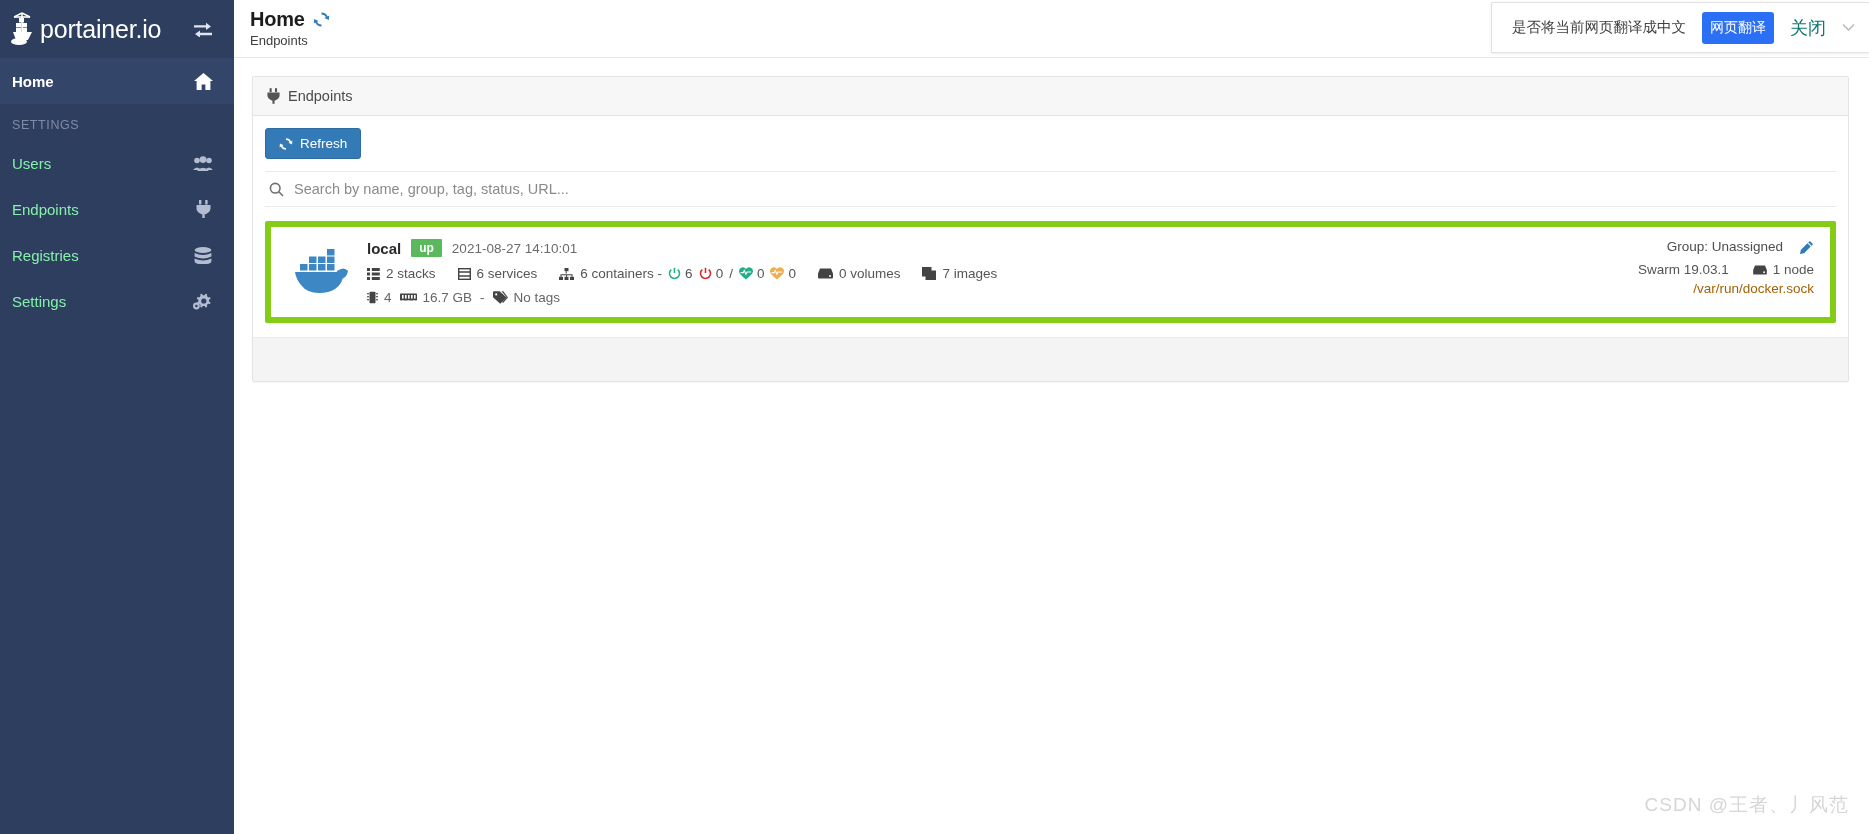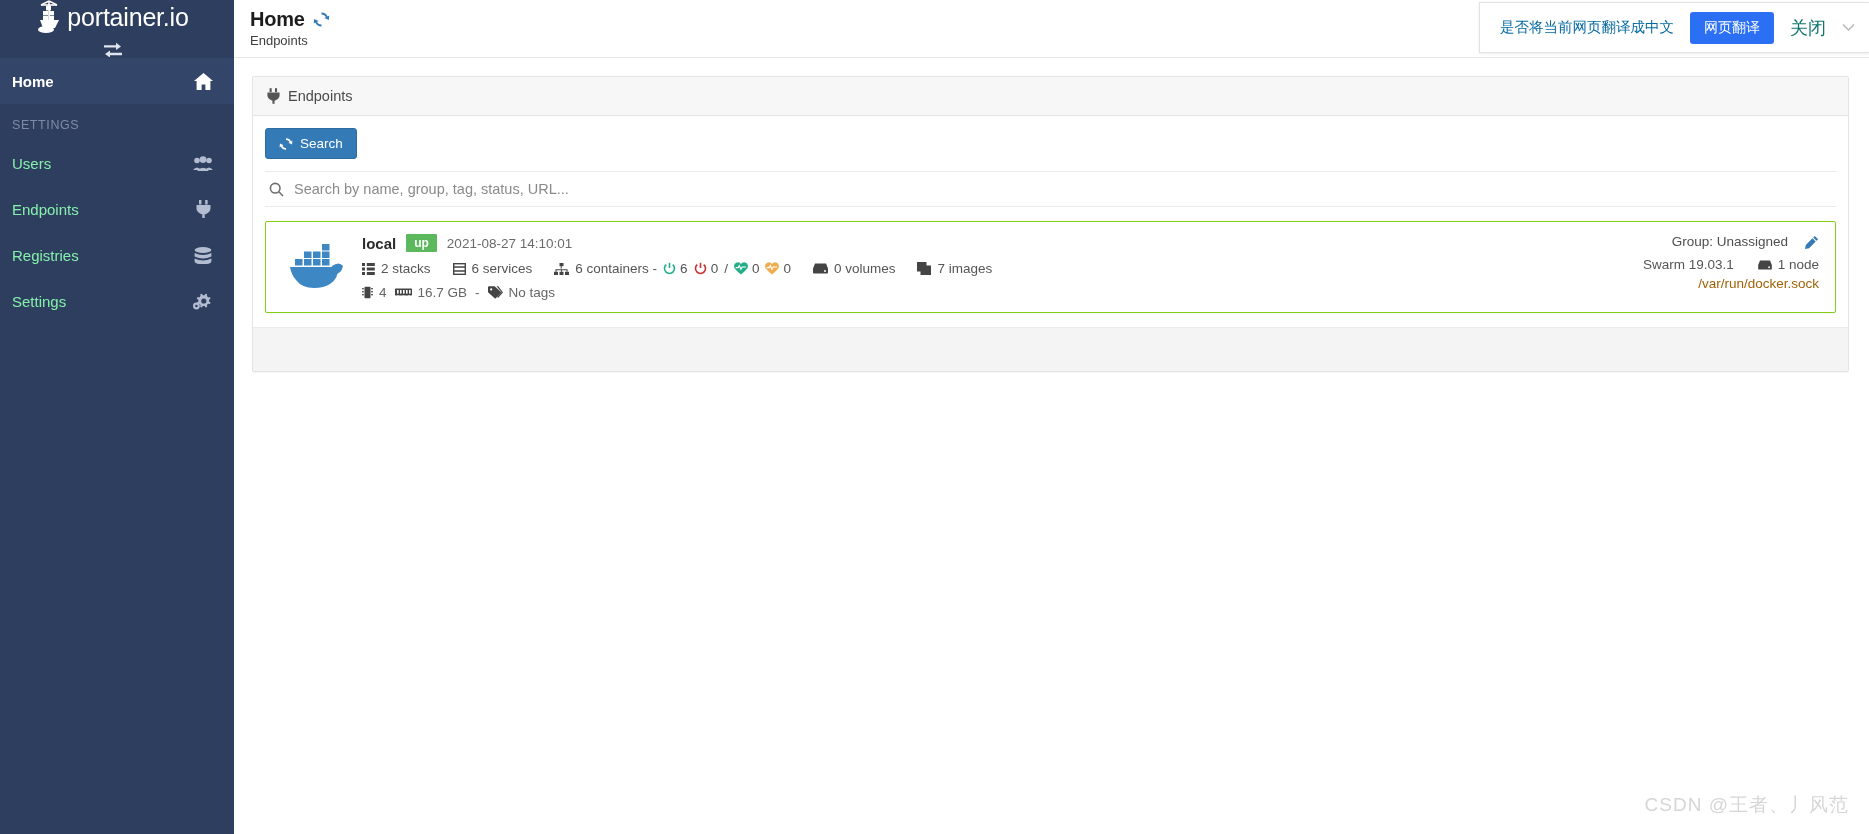--- a/index.html
+++ b/index.html
@@ -17,21 +17,20 @@
     background: #2d3e5e;
     height: 834px;
     padding-top: 0;
     position: relative;
   }
   .sidebar-logo-row {
     height: 58px;
     display: flex; align-items: center;
     padding: 0 18px 0 10px;
     gap: 6px;
-    flex-direction: column;
   }
   .logo-wrap { display: flex; align-items: center; flex: 1; }
   .logo-mark { width: 30px; height: 34px; flex: 0 0 30px; position: relative; }
   .logo-text {
     color: #ffffff; font-size: 25px; letter-spacing: -0.2px;
     font-weight: 400; line-height: 1;
   }
   .sidebar-toggle {
     width: 26px; height: 22px; display: flex; align-items: center;
     justify-content: center; cursor: pointer; color: #dfe4ee;
@@ -67,24 +66,24 @@
   .translate-bar {
     position: absolute; top: 2px; right: 0px;
     height: 51px; min-width: 310px;
     background: #ffffff; border: 1px solid #e2e2e2;
     border-right: none;
     display: flex; align-items: center; gap: 16px;
     padding: 0 14px 0 20px;
     box-shadow: 0 1px 3px rgba(0,0,0,0.07);
     z-index: 30;
   }
-  .translate-text { font-size: 14.5px; color: #0369a1; white-space: nowrap; }
+  .translate-text { font-size: 14.5px; color: #404040; white-space: nowrap; }
   .translate-btn {
     background: #2b6ff5; color: #fff; font-size: 14px;
-    border: none; border-radius: 3px; padding: 7px 14px; cursor: pointer;
+    border: none; border-radius: 3px; padding: 7px 8px; cursor: pointer;
     white-space: nowrap;
   }
   .translate-close { font-size: 18px; color: #0f766e; cursor: pointer; white-space: nowrap; }
   .translate-chev { color: #b5b5b5; font-size: 11px; cursor: pointer; }
 
   
   .content { flex: 1; background: #ffffff; padding: 18px 20px 0 18px; }
   .panel {
     background: #ffffff;
     border: 1px solid #e4e4e4;
@@ -115,21 +114,21 @@
   .search-input {
     border: none; outline: none; flex: 1; font-size: 14.5px;
     color: #444; font-family: "Liberation Sans", sans-serif;
     background: transparent;
   }
   .search-input::placeholder { color: #8a8a8a; }
 
   
   .endpoint-card {
     margin-top: 14px;
-    border: 1px solid #84cc16; border-radius: 2px;
+    border: 6px solid #84cc16; border-radius: 2px;
     background: #fff;
     display: flex; padding: 12px 14px 12px 14px;
     box-shadow: 0 1px 2px rgba(0,0,0,0.05);
     cursor: pointer;
   }
   .ep-logo { width: 74px; flex: 0 0 74px; display: flex; align-items: center; justify-content: center; }
   .ep-main { flex: 1; padding-left: 8px; }
   .ep-row1 { display: flex; align-items: center; gap: 10px; }
   .ep-name { font-size: 15px; font-weight: bold; color: #2b2b2b; }
   .badge-up {
@@ -305,21 +304,21 @@
 
         <div class="panel-body">
 
           <button class="btn-refresh">
             <span>
               <svg width="14" height="14" viewBox="0 0 17 17" fill="currentColor">
                 <path d="M8.5 1.6 a6.9 6.9 0 0 1 6.2 3.9 l1.6-1.1 -.5 4.7 -4.3-2 1.5-1 a4.9 4.9 0 0 0 -4.5-2.6z"></path>
                 <path d="M8.5 15.4 a6.9 6.9 0 0 1 -6.2-3.9 l-1.6 1.1 .5-4.7 4.3 2 -1.5 1 a4.9 4.9 0 0 0 4.5 2.6z"></path>
               </svg>
             </span>
-            <span>Search</span>
+            <span>Refresh</span>
           </button>
 
           <div class="search-row">
             <span class="search-ico">
               <svg width="15" height="15" viewBox="0 0 15 15" fill="none" stroke="currentColor" stroke-width="1.6">
                 <circle cx="6.2" cy="6.2" r="4.8"></circle>
                   <path d="M9.8 9.8 L14 14"></path>
               </svg>
             </span>
             <input class="search-input" type="text" placeholder="Search by name, group, tag, status, URL..." style="">

